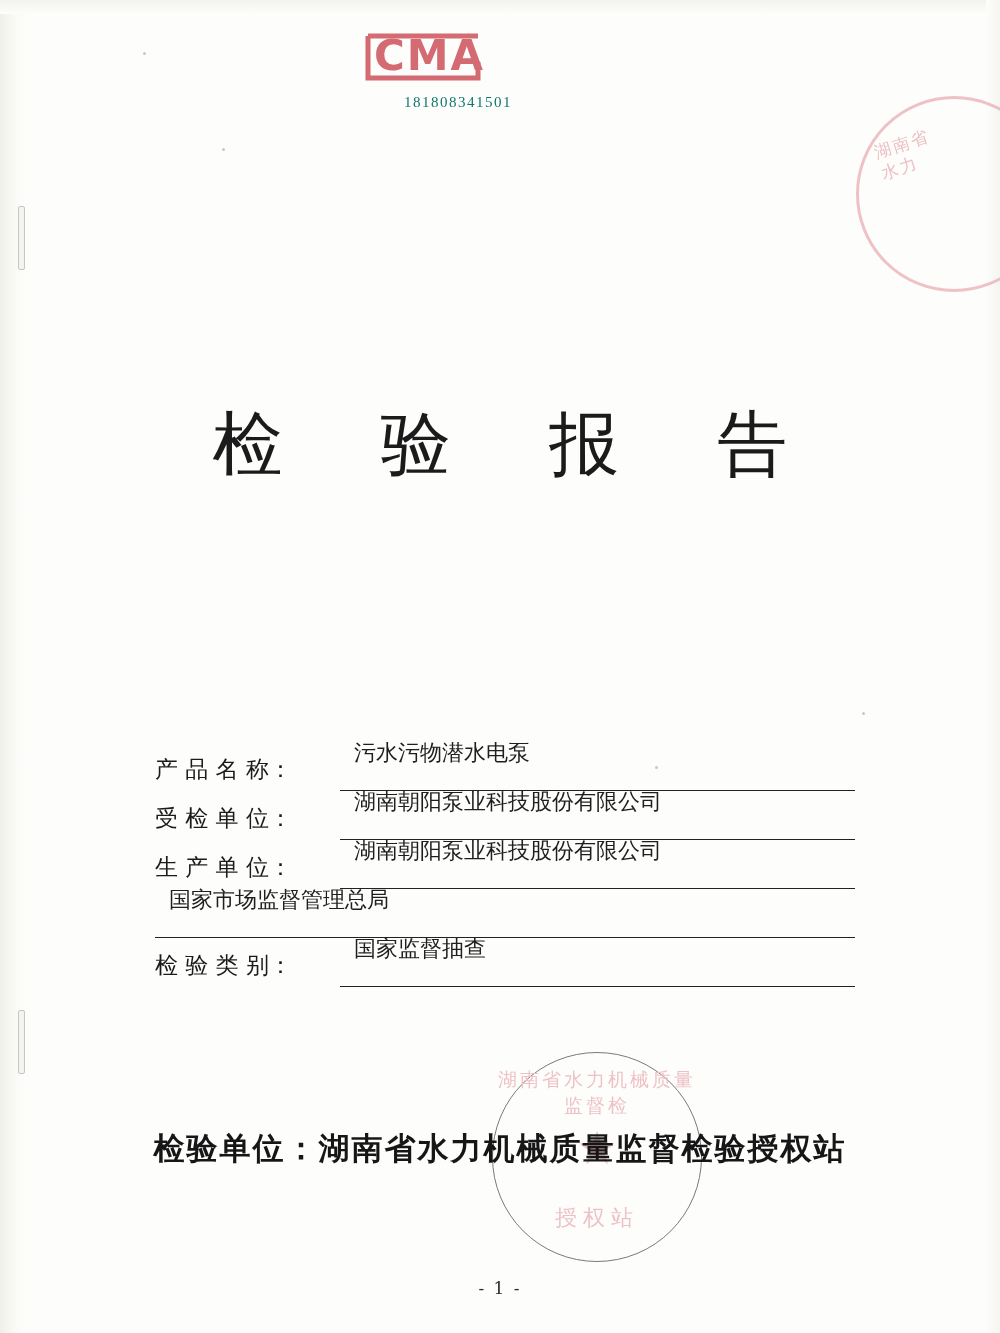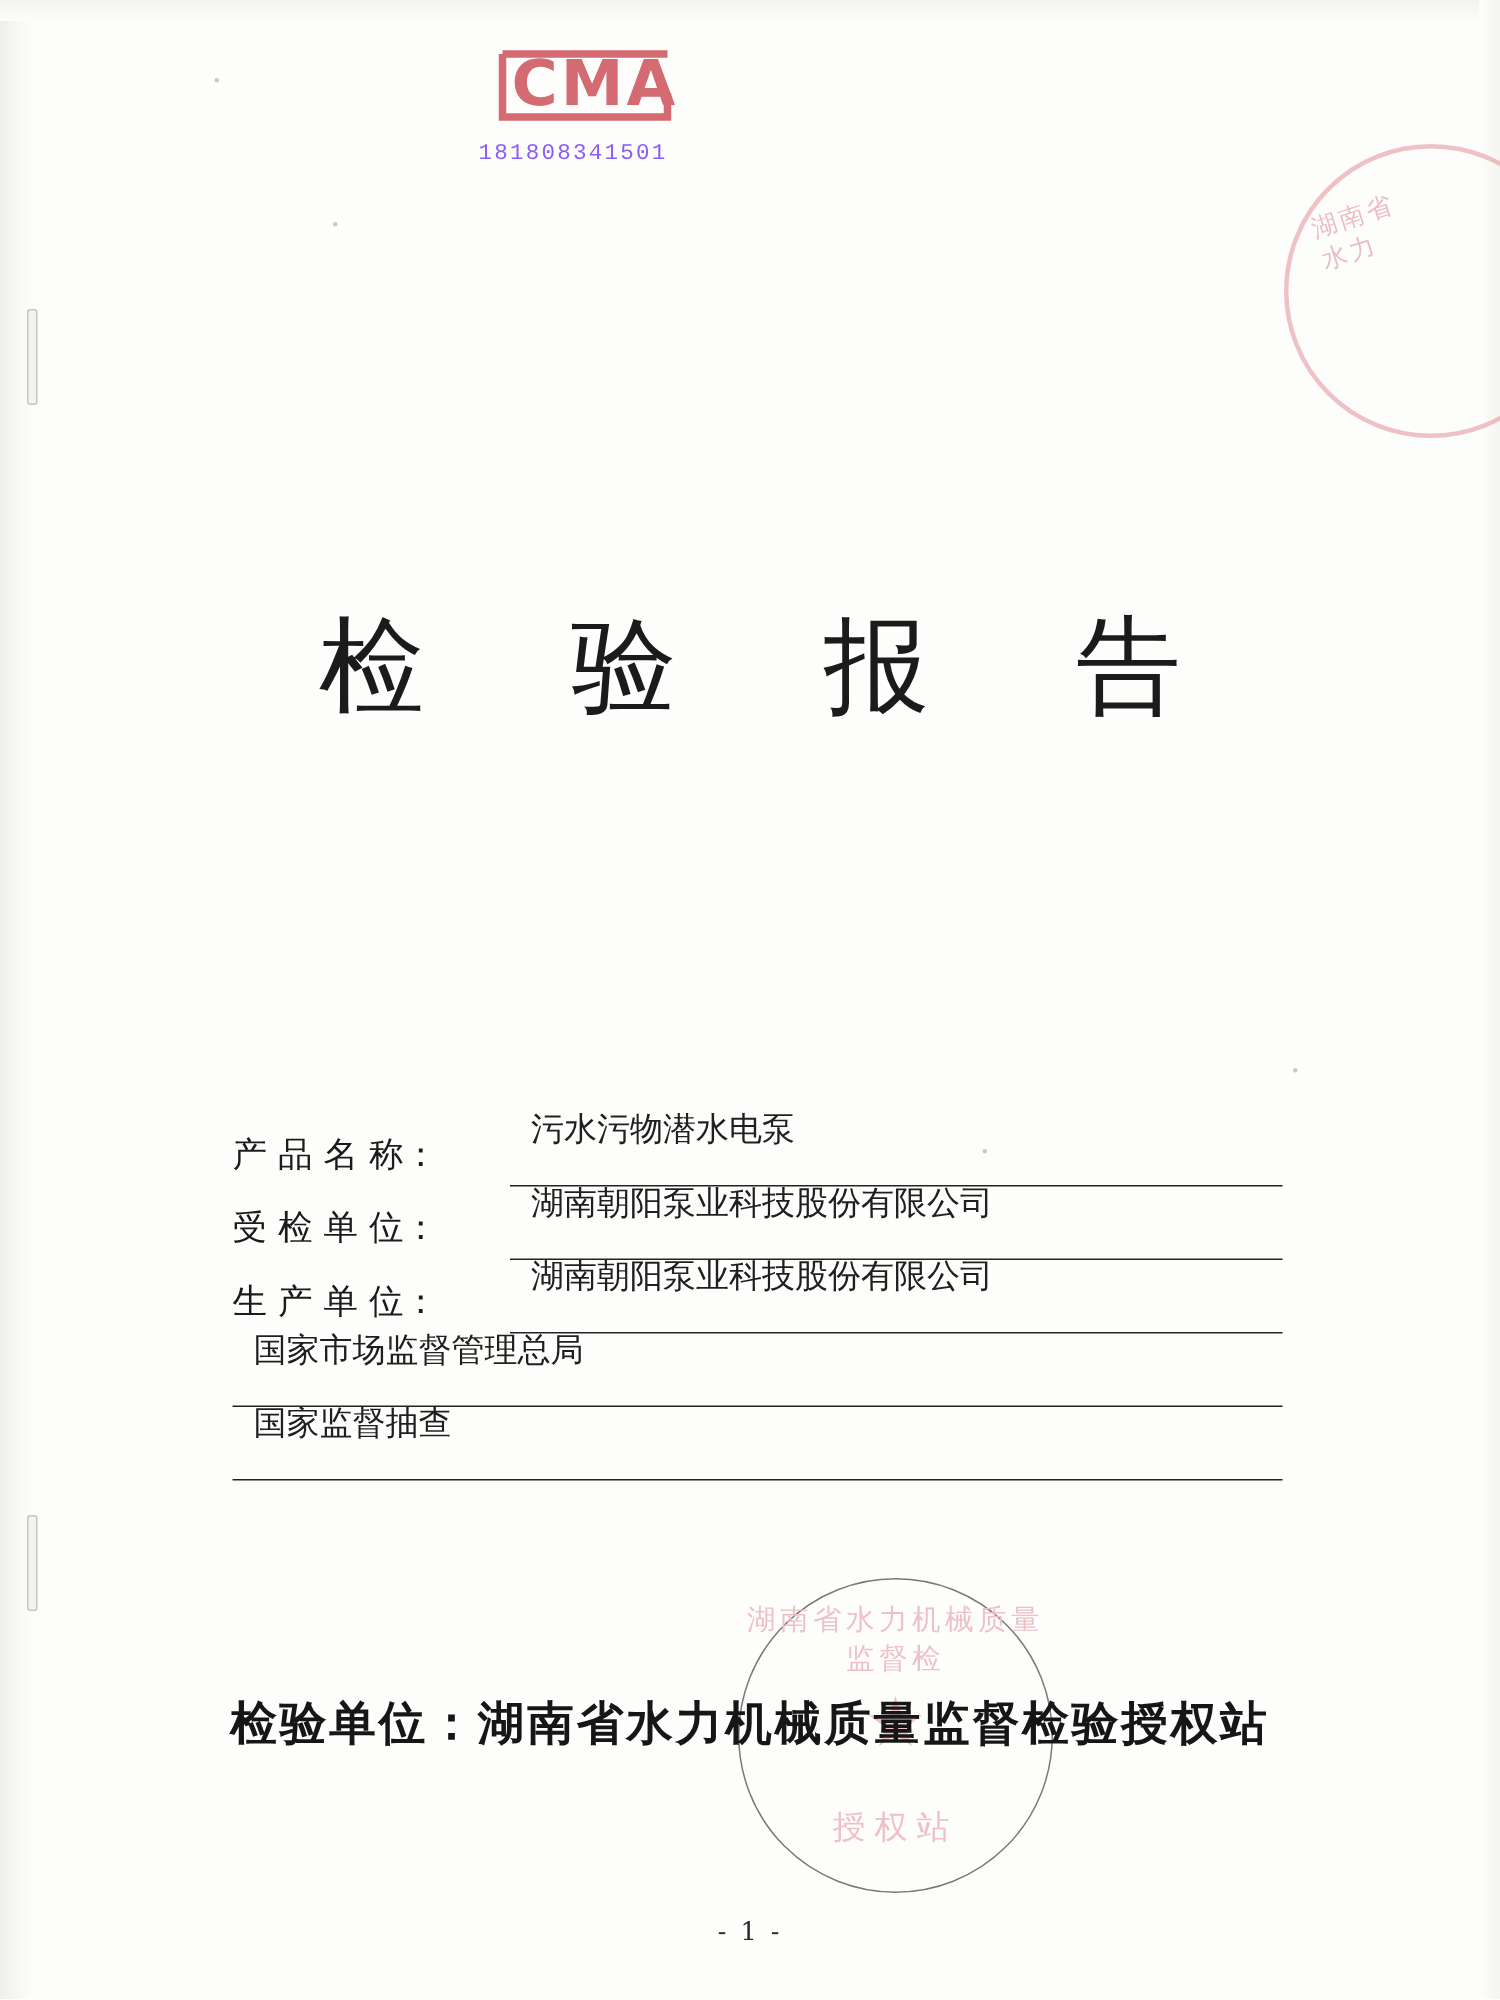--- a/index.html
+++ b/index.html
@@ -50,39 +50,39 @@
   .staple.s2 { top: 1010px; }
   .speck {
     position: absolute;
     background: #c9c9c5;
     border-radius: 50%;
   }
 
   
   .cma-stamp {
     position: absolute;
-    left: 319px;
+    left: 352px;
     top: 18px;
     width: 160px;
-    text-align: left;
+    text-align: right;
     color: #d46a72;
   }
   .cma-mark {
     position: relative;
     width: 148px;
     height: 72px;
     margin: 0 auto;
   }
   .cma-mark svg { display: block; }
   .cma-number {
     margin-top: 4px;
-    font-family: Liberation Mono, monospace;
+    font-family: Liberation Serif, serif;
     font-size: 15px;
     letter-spacing: 1.5px;
-    color: #8b5cf6;
+    color: #0f766e;
   }
 
   
   .seal-corner {
     position: absolute;
     right: -52px;
     top: 96px;
     width: 190px;
     height: 190px;
     border-radius: 50%;
@@ -278,20 +278,21 @@
       <div class="field-value">湖南朝阳泵业科技股份有限公司</div>
     </div>
     <div class="field-row">
       <div class="field-label">生 产 单 位：</div>
       <div class="field-value">湖南朝阳泵业科技股份有限公司</div>
     </div>
     <div class="field-row">
       <div class="field-value">国家市场监督管理总局</div>
     </div>
     <div class="field-row">
+      <div class="field-label">检 验 类 别：</div>
       <div class="field-value">国家监督抽查</div>
     </div>
   </div>
 
   <div class="inspect-unit">检验单位：湖南省水力机械质量监督检验授权站</div>
 
   <div class="page-number">- 1 -</div>
 
 </div>
 

